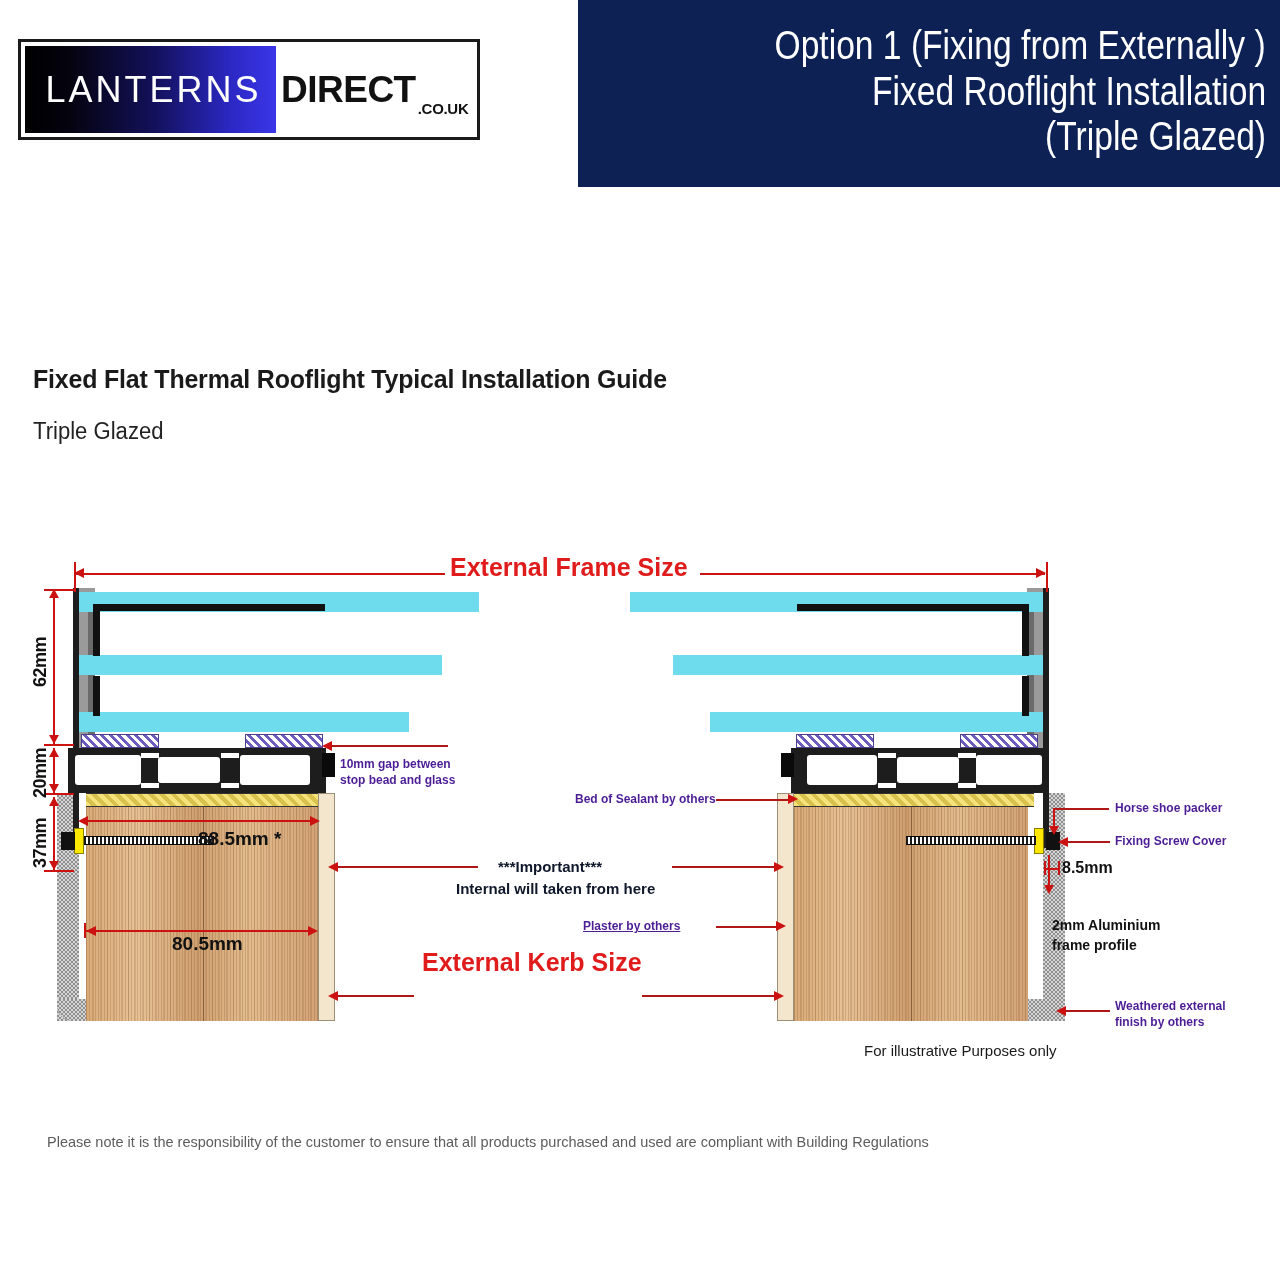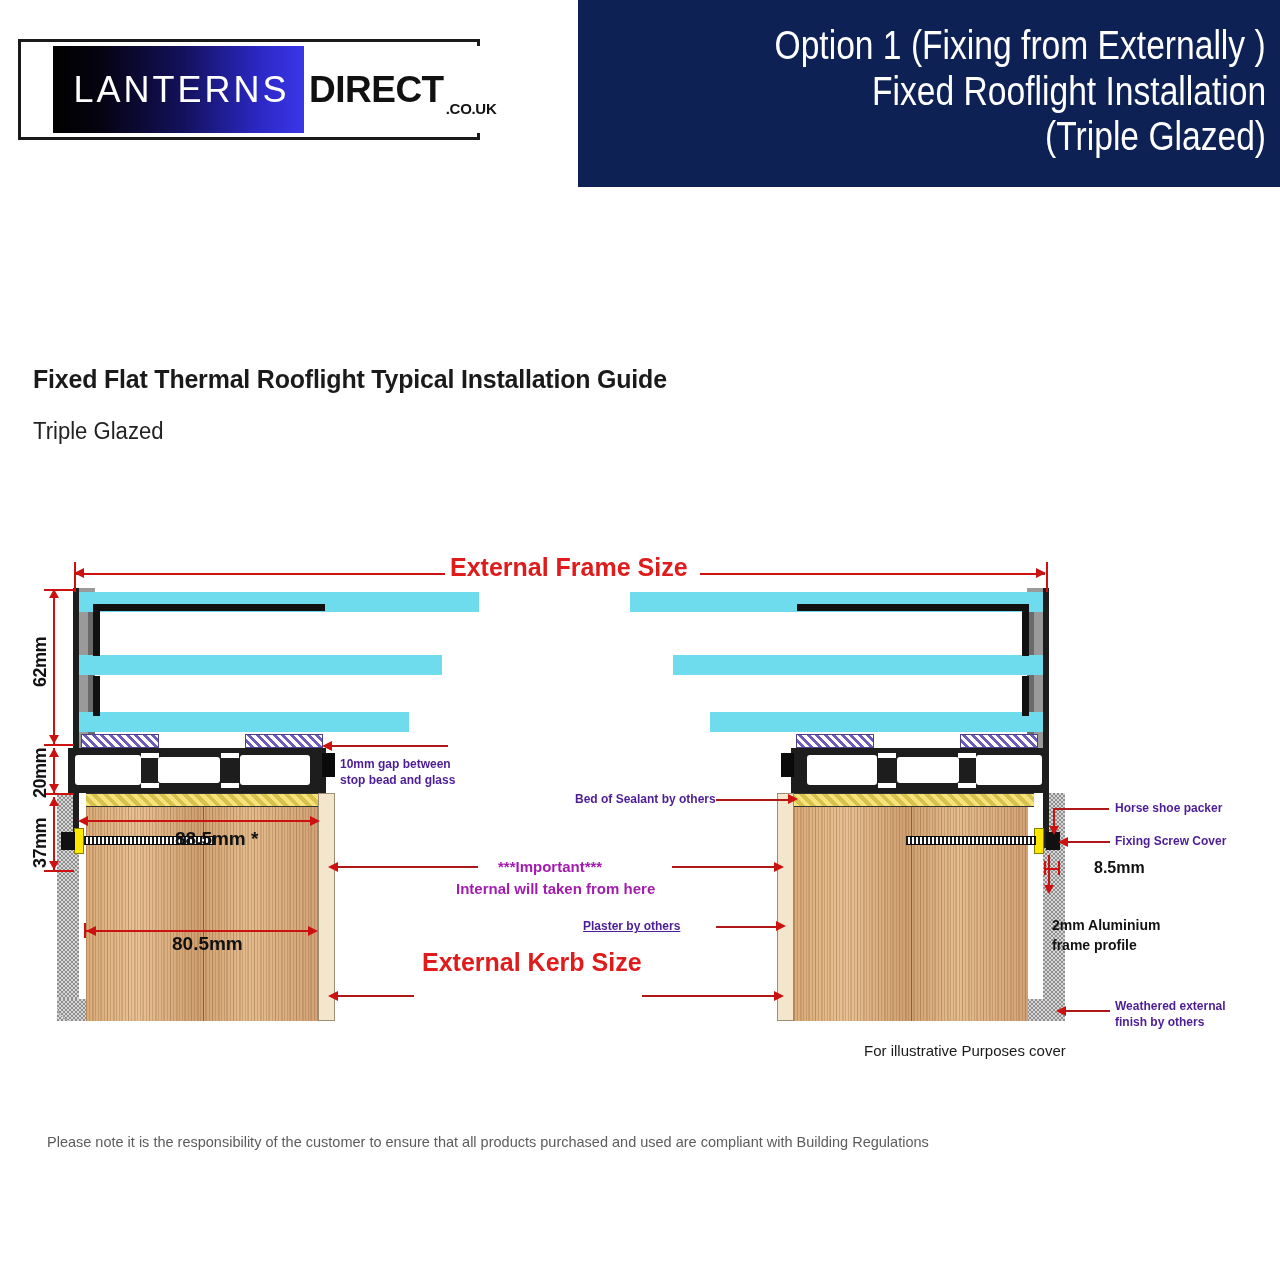--- a/index.html
+++ b/index.html
@@ -11,21 +11,21 @@
   }
   #page { position: relative; width: 1280px; height: 1280px; background: #fff; }
 
   
   .logo-box {
     position: absolute; left: 18px; top: 39px;
     width: 462px; height: 101px;
     border: 3px solid #1a1a1a; background: #fff;
     padding: 4px;
   }
-  .logo-inner { position: relative; width: 100%; height: 100%; background:#fff; display:flex; align-items:stretch;margin-left:28px; }
+  .logo-inner { position: relative; width: 100%; height: 100%; background:#fff; display:flex; align-items:stretch; }
   .logo-grad {
     width: 251px; background: linear-gradient(90deg,#000000 0%, #05030f 18%, #13115c 52%, #2b28c4 82%, #3b36e8 100%);
     display:flex; align-items:center; justify-content:center;
   }
   .logo-grad span {
     color:#ffffff; font-size:36px; font-weight:400; letter-spacing:3px;
     font-family:"Liberation Sans", sans-serif; padding-left:6px;
   }
   .logo-white { flex:1; background:#fff; display:flex; align-items:center; padding-left:5px; }
   .logo-white .d { color:#111; font-size:37px; font-weight:bold; letter-spacing:-0.5px; }
@@ -112,21 +112,21 @@
   .leader { position:absolute; height:0; border-top:2px solid #b01818; }
 
   
   .dim-label-v {
     position:absolute; color:#111; font-size:18px; font-weight:bold;
     writing-mode: vertical-rl; transform: rotate(180deg);
     letter-spacing:-0.5px;
   }
   .dim-label-h { position:absolute; color:#111; font-size:19px; font-weight:bold; white-space:nowrap; }
   .red-head { position:absolute; color:#e01b1b; font-size:25px; font-weight:bold; white-space:nowrap; }
-  .red-note { position:absolute; color:#a21caf; font-size:15px; font-weight:bold; white-space:nowrap; text-align:right; }
+  .red-note { position:absolute; color:#0f172a; font-size:15px; font-weight:bold; white-space:nowrap; text-align:right; }
   .blk-note { position:absolute; color:#4c1d95; font-size:12px; font-weight:bold; white-space:nowrap; line-height:1.35; }
   .blk-small { position:absolute; color:#111; font-size:14px; font-weight:bold; white-space:nowrap; line-height:1.4; }
   .foot-note { position:absolute; color:#1a1a1a; font-size:13.5px; line-height:1.55; white-space:nowrap; }
   .illus { position:absolute; color:#1a1a1a; font-size:15px; white-space:nowrap; }
   .disclaimer { position:absolute; color:#5c5c5c; font-size:14.5px; white-space:nowrap; }
 </style>
 </head>
 <body>
 
 <div id="page">
@@ -256,21 +256,21 @@
 
     <div class="dimline-v" style="left:53px; top:797px; height:73px;"></div>
     <div class="arrow arr-up" style="left:49px; top:797px;"></div>
     <div class="arrow arr-down" style="left:49px; top:861px;"></div>
     <div class="tickh" style="left:44px; top:870px; width:30px;"></div>
     <div class="dim-label-v" style="left:30px; top:818px;">37mm</div>
 
     <div class="dimline-h" style="left:86px; top:820px; width:228px;"></div>
     <div class="arrow arr-left" style="left:78px; top:816px;"></div>
     <div class="arrow arr-right" style="left:310px; top:816px;"></div>
-    <div class="dim-label-h" style="left:175px; top:828px;">88.5mm  *</div>
+    <div class="dim-label-h" style="left:175px; top:828px;padding-left:23px;">88.5mm  *</div>
 
     <div class="dimline-h" style="left:84px; top:930px; width:230px;"></div>
     <div class="tickv" style="left:84px; top:923px; height:15px;"></div>
     <div class="arrow arr-left" style="left:86px; top:926px;"></div>
     <div class="arrow arr-right" style="left:308px; top:926px;"></div>
     <div class="dim-label-h" style="left:172px; top:933px;">80.5mm</div>
 
     <div class="leader" style="left:328px; top:745px; width:120px;"></div>
     <div class="arrow arr-left" style="left:322px; top:741px;"></div>
     <div class="blk-note" style="left:340px; top:756px;">
@@ -304,35 +304,35 @@
     <div class="arrow arr-down" style="left:1049px; top:826px;"></div>
     <div class="blk-note" style="left:1115px; top:800px;">Horse shoe packer</div>
 
     <div class="leader" style="left:1066px; top:841px; width:44px;"></div>
     <div class="arrow arr-left" style="left:1058px; top:837px;"></div>
     <div class="blk-note" style="left:1115px; top:833px;">Fixing Screw Cover</div>
 
     <div class="dimline-h" style="left:1044px; top:868px; width:14px;"></div>
     <div class="tickv" style="left:1044px; top:861px; height:14px;"></div>
     <div class="tickv" style="left:1058px; top:861px; height:14px;"></div>
-    <div class="dim-label-h" style="left:1062px; top:859px; font-size:16px;padding-left:32px;">8.5mm</div>
+    <div class="dim-label-h" style="left:1062px; top:859px; font-size:16px;">8.5mm</div>
 
     <div class="dimline-v" style="left:1048px; top:855px; height:34px;"></div>
     <div class="arrow arr-down" style="left:1044px; top:885px;"></div>
     <div class="blk-small" style="left:1052px; top:916px;">
       <div>2mm Aluminium</div>
       <div>frame profile</div>
     </div>
 
     <div class="leader" style="left:1064px; top:1010px; width:46px;"></div>
     <div class="arrow arr-left" style="left:1056px; top:1006px;"></div>
     <div class="blk-note" style="left:1115px; top:998px;">
       <div>Weathered external</div>
       <div>finish by others</div>
     </div>
 
 
-    <div class="illus" style="left:864px; top:1042px;">For illustrative Purposes cover</div>
+    <div class="illus" style="left:864px; top:1042px;">For illustrative Purposes only</div>
   </div>
 
   <div class="disclaimer" style="left:47px; top:1134px;">Please note it is the responsibility of the customer to ensure that all products purchased and used are compliant with Building Regulations</div>
 
 </div>
 
 </body></html>

